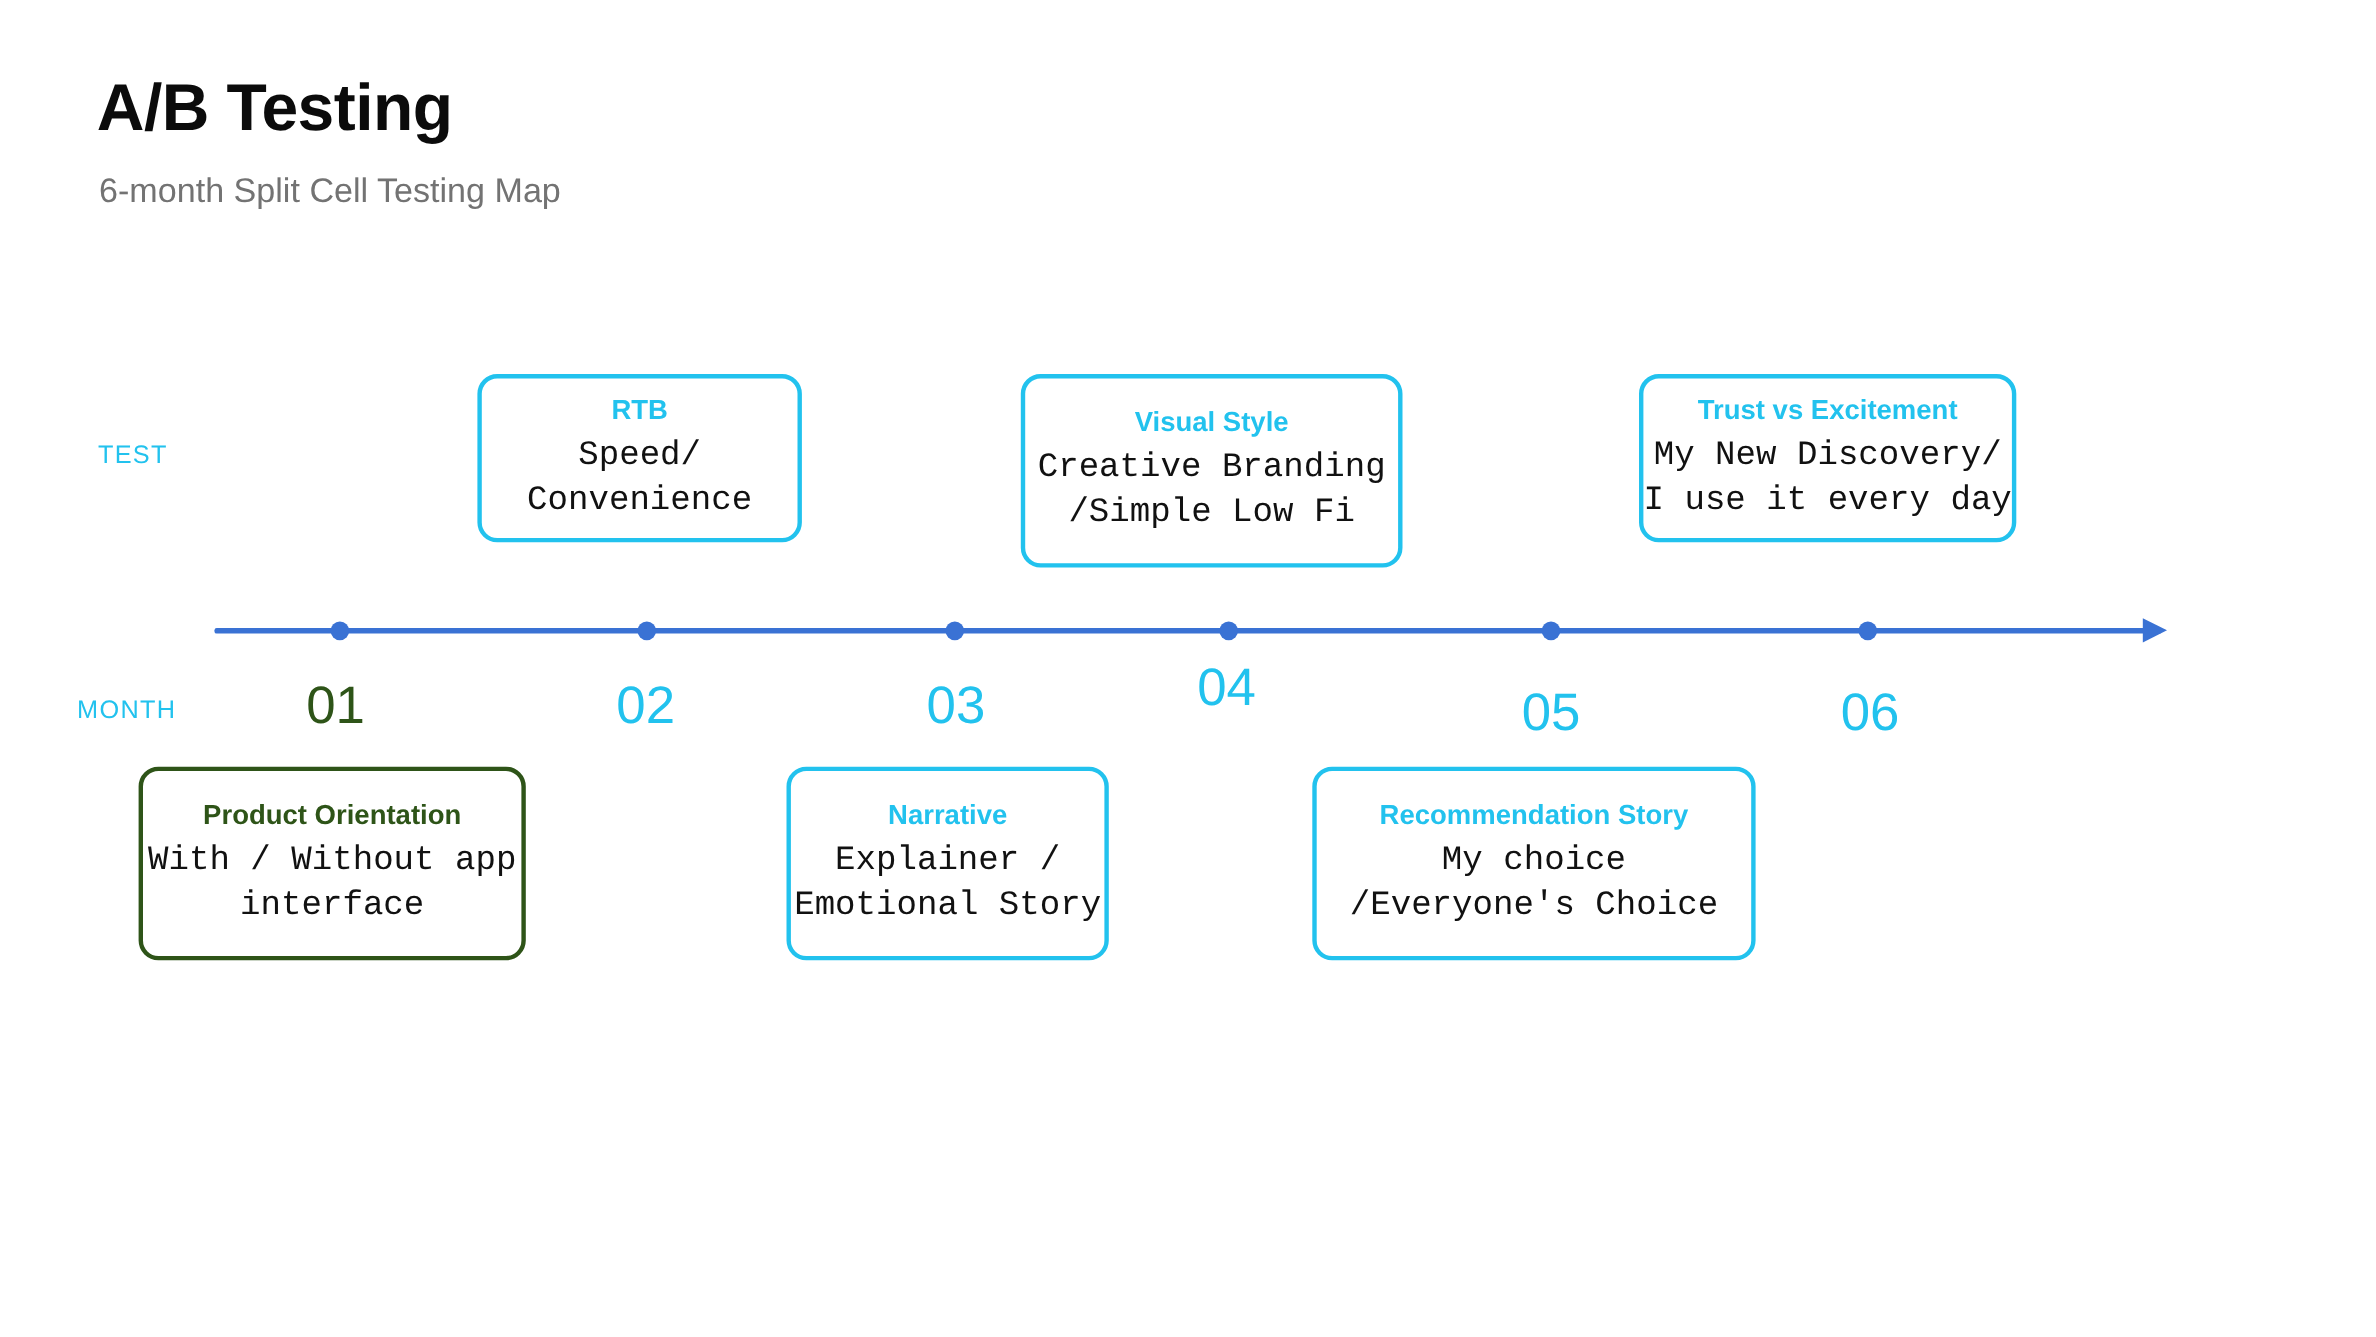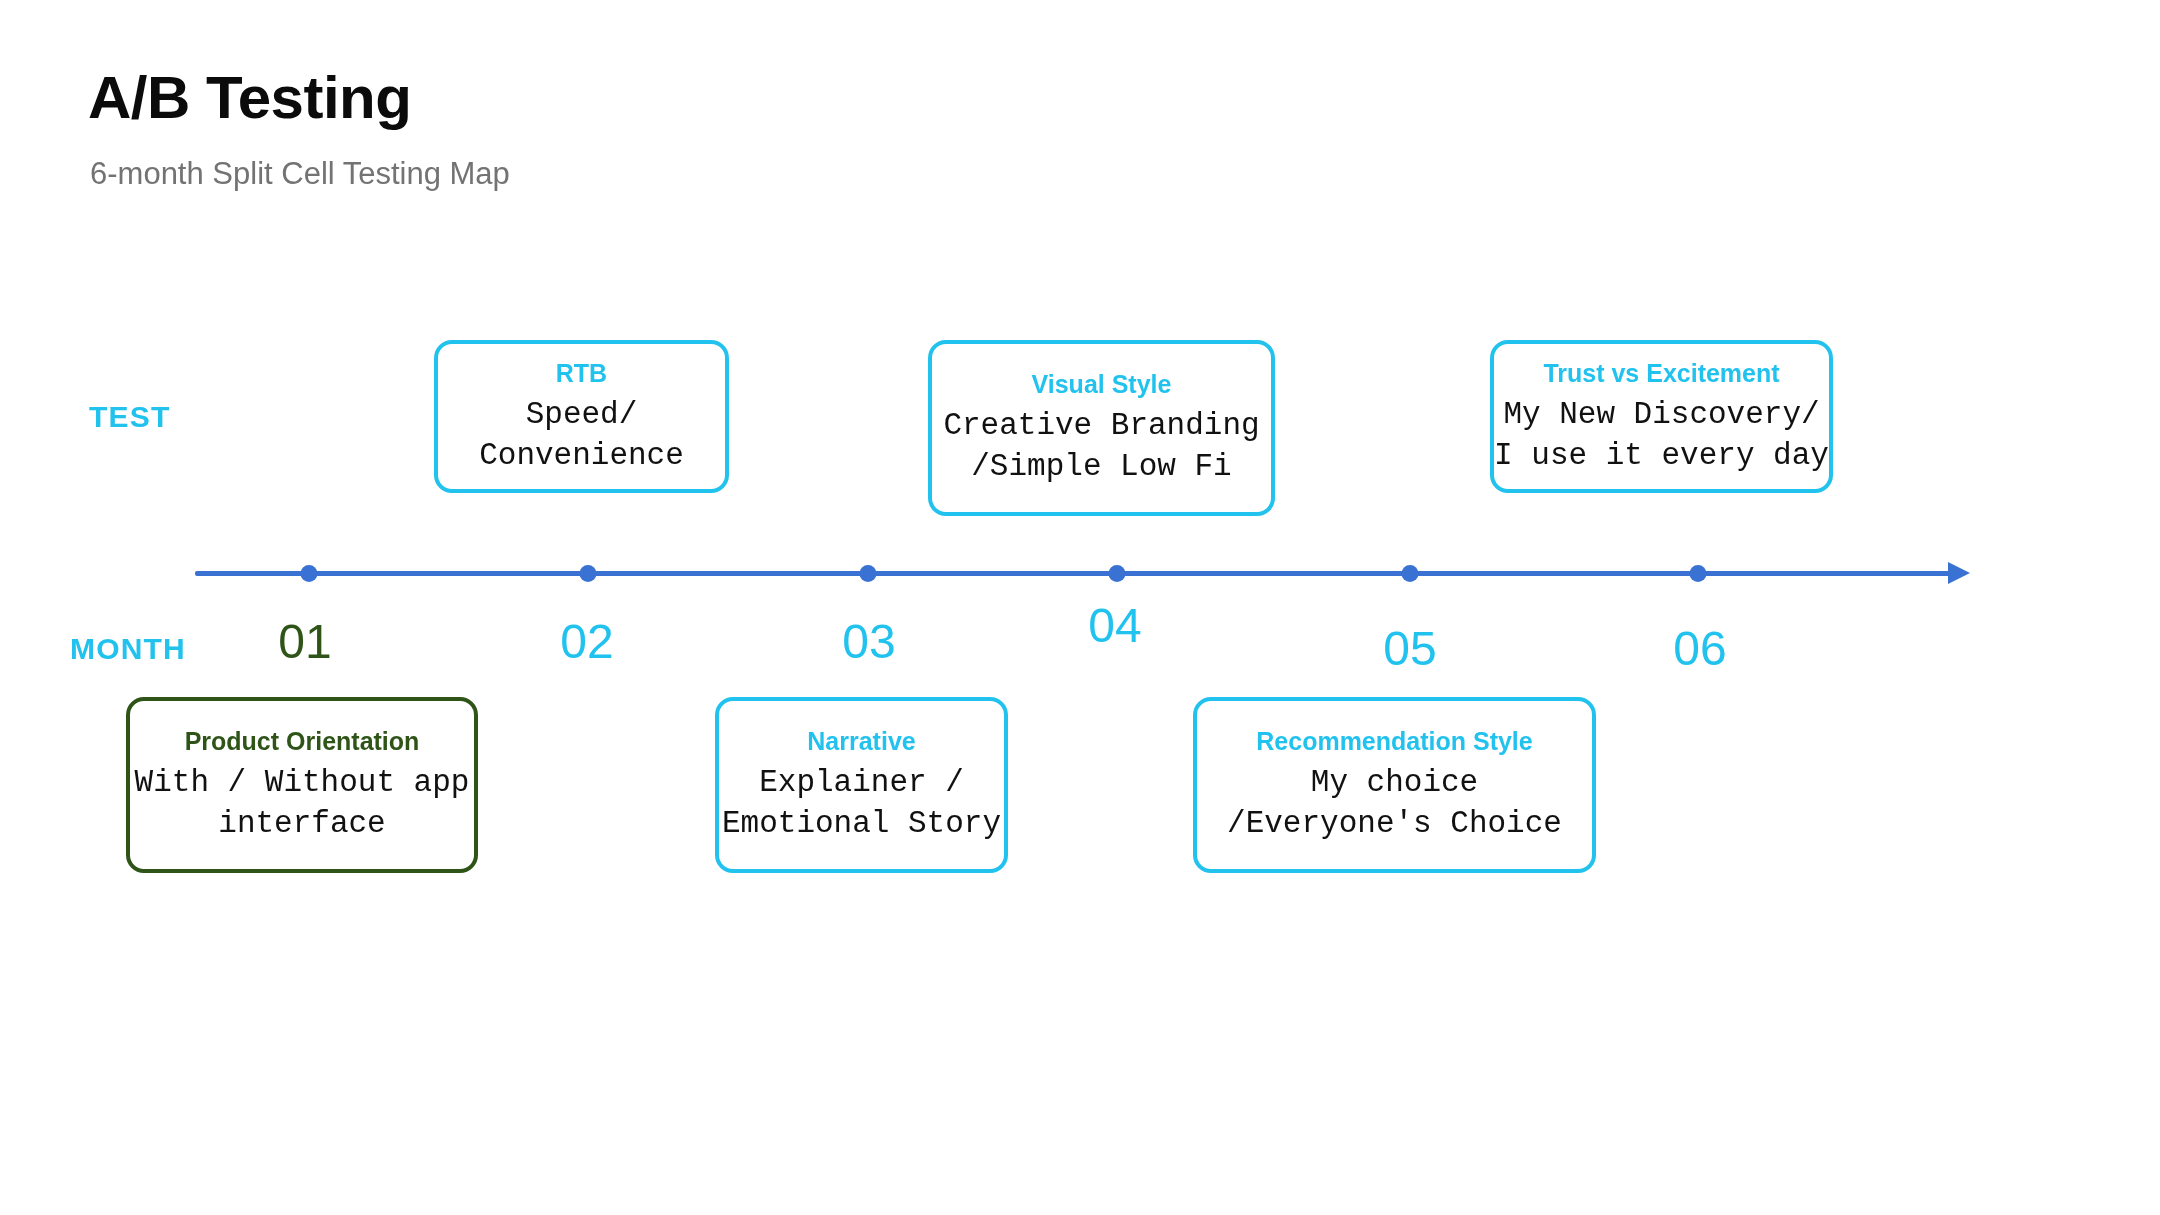--- a/index.html
+++ b/index.html
@@ -36,22 +36,22 @@
     font-size: 31px;
     font-weight: 400;
     color: #737373;
     line-height: 1.2;
     white-space: nowrap;
   }
 
   
   .row-label {
     position: absolute;
-    font-size: 30px;
-    font-weight: 700;
+    font-size: 23px;
+    font-weight: 400;
     letter-spacing: 1.2px;
     white-space: nowrap;
   }
   .row-label.test  { left: 89px; top: 400px; }
   .row-label.month { left: 70px; top: 632px; }
 
   
   .axis {
     position: absolute;
     left: 195px;
@@ -174,18 +174,18 @@
     <div class="card-line">interface</div>
   </div>
 
   <div class="card" style="left:715px; top:697px; width:293px; height:176px;">
     <div class="card-title">Narrative</div>
     <div class="card-line">Explainer /</div>
     <div class="card-line">Emotional Story</div>
   </div>
 
   <div class="card" style="left:1193px; top:697px; width:403px; height:176px;">
-    <div class="card-title">Recommendation Style</div>
+    <div class="card-title">Recommendation Story</div>
     <div class="card-line">My choice</div>
     <div class="card-line">/Everyone's Choice</div>
   </div>
 
 </div>
 
 </body></html>

